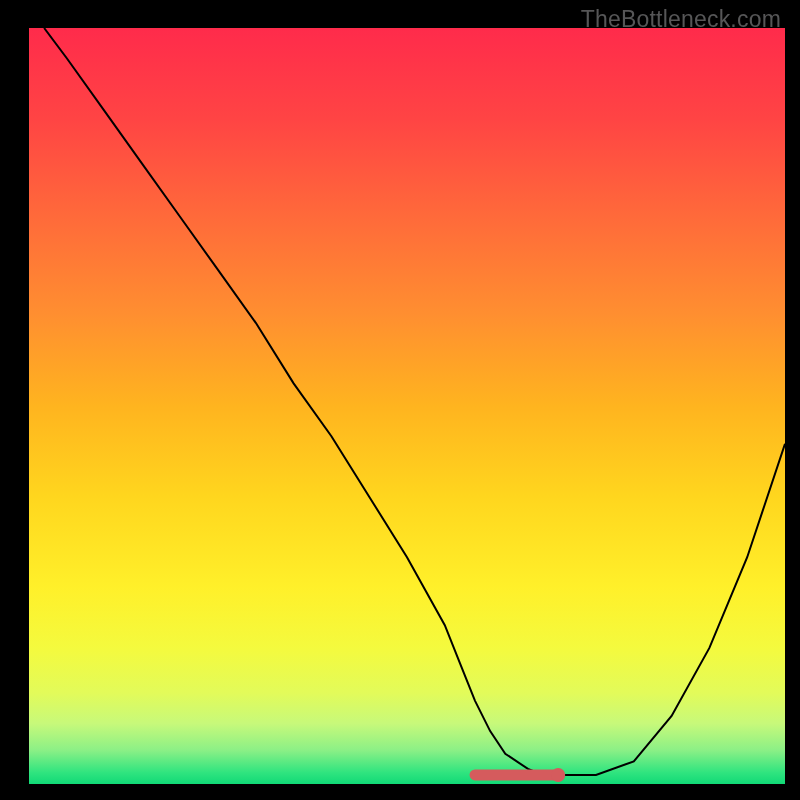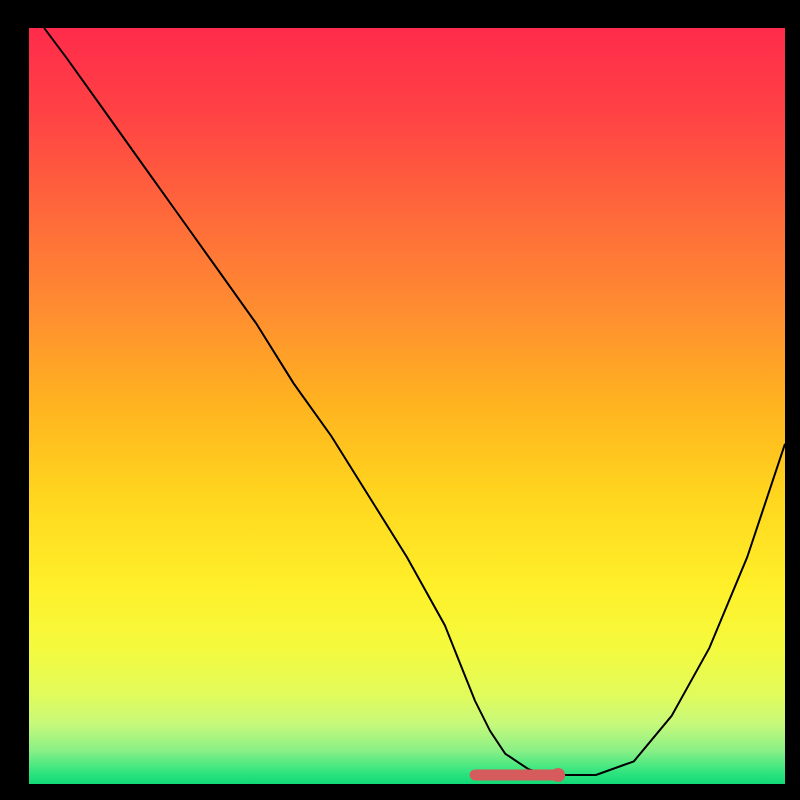--- a/index.html
+++ b/index.html
@@ -62,13 +62,14 @@
             <stop offset="100%" stop-color="#11d976"></stop>
           </linearGradient>
       </defs>
       <rect x="0" y="0" width="756" height="756" fill="url(#bg-grad)"></rect>
       <path id="curve-path" fill="none" stroke-width="2" d="M15.12 0.00 L37.80 30.24 L75.60 83.16 L113.40 136.08 L151.20 189.00 L189.00 241.92 L226.80 294.84 L264.60 355.32 L302.40 408.24 L340.20 468.72 L378.00 529.20 L415.80 597.24 L430.92 635.04 L446.04 672.84 L461.16 703.08 L476.28 725.76 L498.96 740.88 L514.08 746.93 L529.20 746.93 L567.00 746.93 L604.80 733.32 L642.60 687.96 L680.40 619.92 L718.20 529.20 L756.00 415.80" stroke="#000000"></path>
       <path id="flat-path" fill="none" stroke-width="11" stroke-linecap="round" d="M 446.03999999999996 746.928 L 529.1999999999999 746.928" stroke="#d55b5d"></path>
       <circle id="flat-dot" r="7" cx="529.1999999999999" cy="746.928" fill="#d55b5d"></circle>
     </svg>
   </div>
 
+  <div class="watermark">TheBottleneck.com</div>
 </div>
 
 </body></html>

